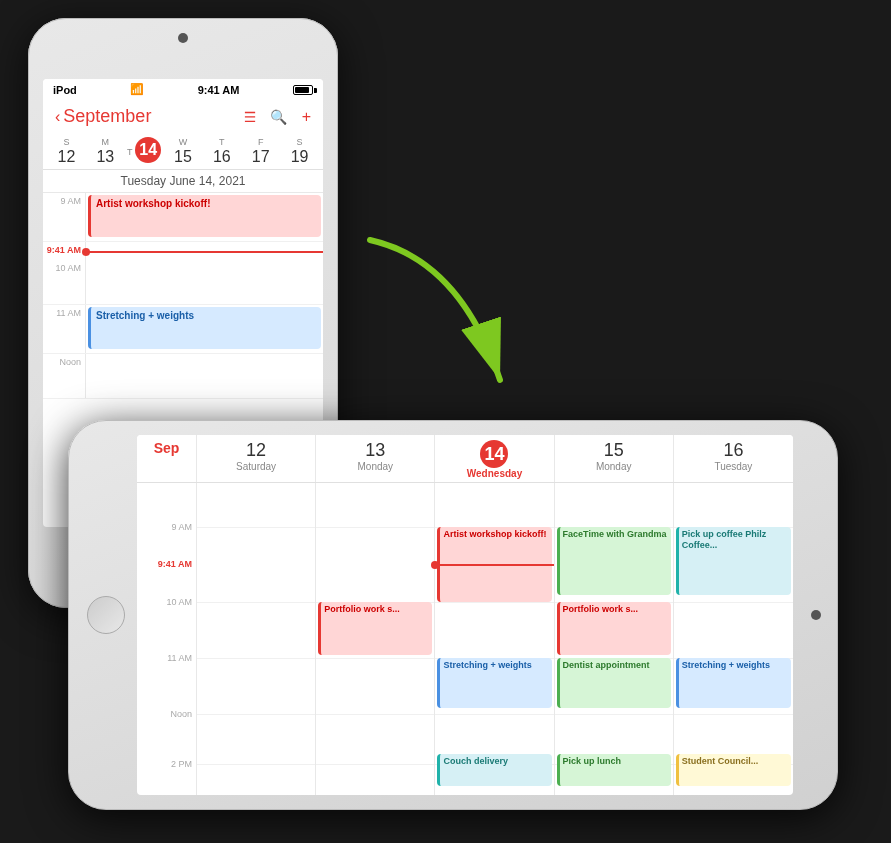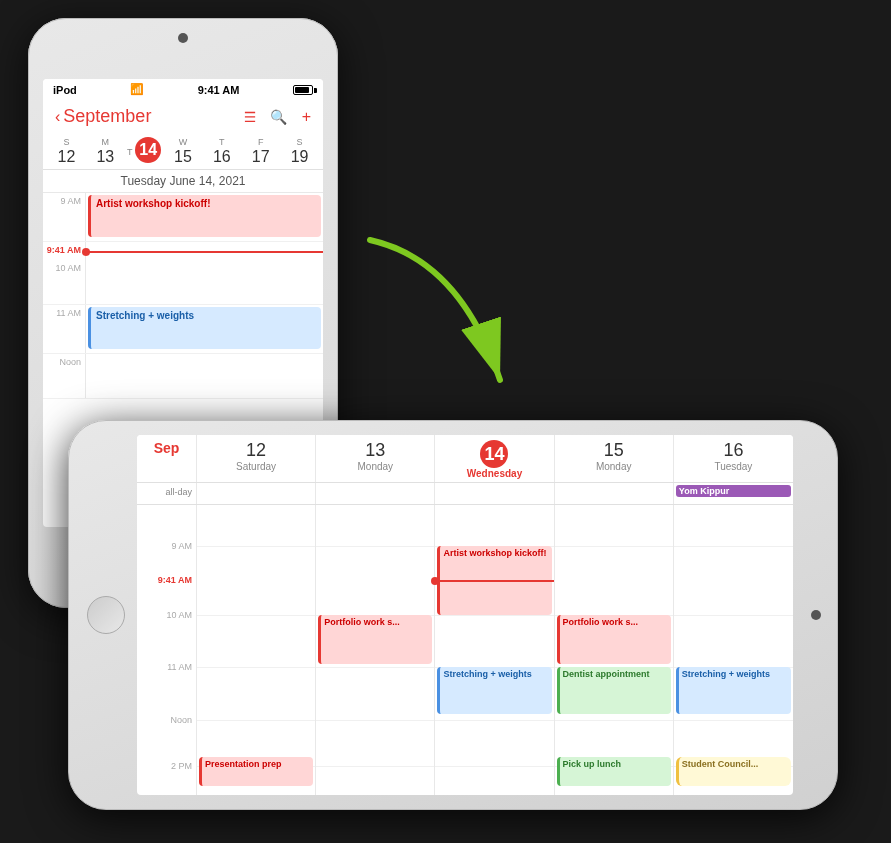--- a/index.html
+++ b/index.html
@@ -558,55 +558,40 @@
           <div class="week-col-head">
             <span class="col-num">15</span>
             <span class="col-day">Monday</span>
           </div>
           <div class="week-col-head week-col-head-sep">
             <span class="col-num">16</span>
             <span class="col-day">Tuesday</span>
           </div>
         </div>
 
-        <div class="all-day-row">
-          <div class="all-day-label">all-day</div>
-          <div class="all-day-cell"></div>
-          <div class="all-day-cell"></div>
-          <div class="all-day-cell"></div>
-          <div class="all-day-cell"></div>
-          <div class="all-day-cell" style="border-right:none;">
-            <div class="all-day-event" style="background:#9b59b6;">
-              <span>Yom Kippur</span>
-            </div>
-          </div>
-        </div>
 
         <div class="week-body">
           <div class="week-grid" style="height:100%;">
 
             <div class="week-time-col">
               <div class="week-time-item" style="top:14%;">9 AM</div>
               <div class="week-time-item" style="top:26%; color:#e63832; font-weight:600;">9:41 AM</div>
               <div class="week-time-item" style="top:38%;">10 AM</div>
               <div class="week-time-item" style="top:56%;">11 AM</div>
               <div class="week-time-item" style="top:74%;">Noon</div>
               <div class="week-time-item" style="top:90%;">2 PM</div>
             </div>
 
             <div class="week-day-col">
               <div class="week-hour-line" style="top:14%;"></div>
               <div class="week-hour-line" style="top:38%;"></div>
               <div class="week-hour-line" style="top:56%;"></div>
               <div class="week-hour-line" style="top:74%;"></div>
               <div class="week-hour-line" style="top:90%;"></div>
 
-              <div class="week-event w-pink" style="top:87%; height:10%;">
-                <span>Presentation prep</span>
-              </div>
             </div>
 
             <div class="week-day-col">
               <div class="week-hour-line" style="top:14%;"></div>
               <div class="week-hour-line" style="top:38%;"></div>
               <div class="week-hour-line" style="top:56%;"></div>
               <div class="week-hour-line" style="top:74%;"></div>
               <div class="week-hour-line" style="top:90%;"></div>
 
               <div class="week-event w-pink" style="top:38%; height:17%;">
@@ -627,29 +612,35 @@
               </div>
 
               <div class="week-event w-pink" style="top:14%; height:24%;">
                 <span>Artist workshop kickoff!</span>
               </div>
 
               <div class="week-event w-blue" style="top:56%; height:16%;">
                 <span>Stretching + weights</span>
               </div>
 
+              <div class="week-event w-teal" style="top:87%; height:10%;">
+                <span>Couch delivery</span>
+              </div>
             </div>
 
             <div class="week-day-col">
               <div class="week-hour-line" style="top:14%;"></div>
               <div class="week-hour-line" style="top:38%;"></div>
               <div class="week-hour-line" style="top:56%;"></div>
               <div class="week-hour-line" style="top:74%;"></div>
               <div class="week-hour-line" style="top:90%;"></div>
 
+              <div class="week-event w-green" style="top:14%; height:22%;">
+                <span>FaceTime with Grandma</span>
+              </div>
 
               <div class="week-event w-pink" style="top:38%; height:17%;">
                 <span>Portfolio work s...</span>
               </div>
 
               <div class="week-event w-green" style="top:87%; height:10%;">
                 <span>Pick up lunch</span>
               </div>
 
               <div class="week-event w-green" style="top:56%; height:16%;">
@@ -657,26 +648,29 @@
               </div>
             </div>
 
             <div class="week-day-col" style="border-right:none;">
               <div class="week-hour-line" style="top:14%;"></div>
               <div class="week-hour-line" style="top:38%;"></div>
               <div class="week-hour-line" style="top:56%;"></div>
               <div class="week-hour-line" style="top:74%;"></div>
               <div class="week-hour-line" style="top:90%;"></div>
 
+              <div class="week-event w-teal" style="top:14%; height:22%;">
+                <span>Pick up coffee Philz Coffee...</span>
+              </div>
 
               <div class="week-event w-blue" style="top:56%; height:16%;">
                 <span>Stretching + weights</span>
               </div>
 
-              <div class="week-event w-yellow" style="top:87%; height:10%;border-radius:6px;">
+              <div class="week-event w-yellow" style="top:87%; height:10%;">
                 <span>Student Council...</span>
               </div>
             </div>
           </div>
         </div>
       </div>
     </div>
   </div>
 </div>
 

